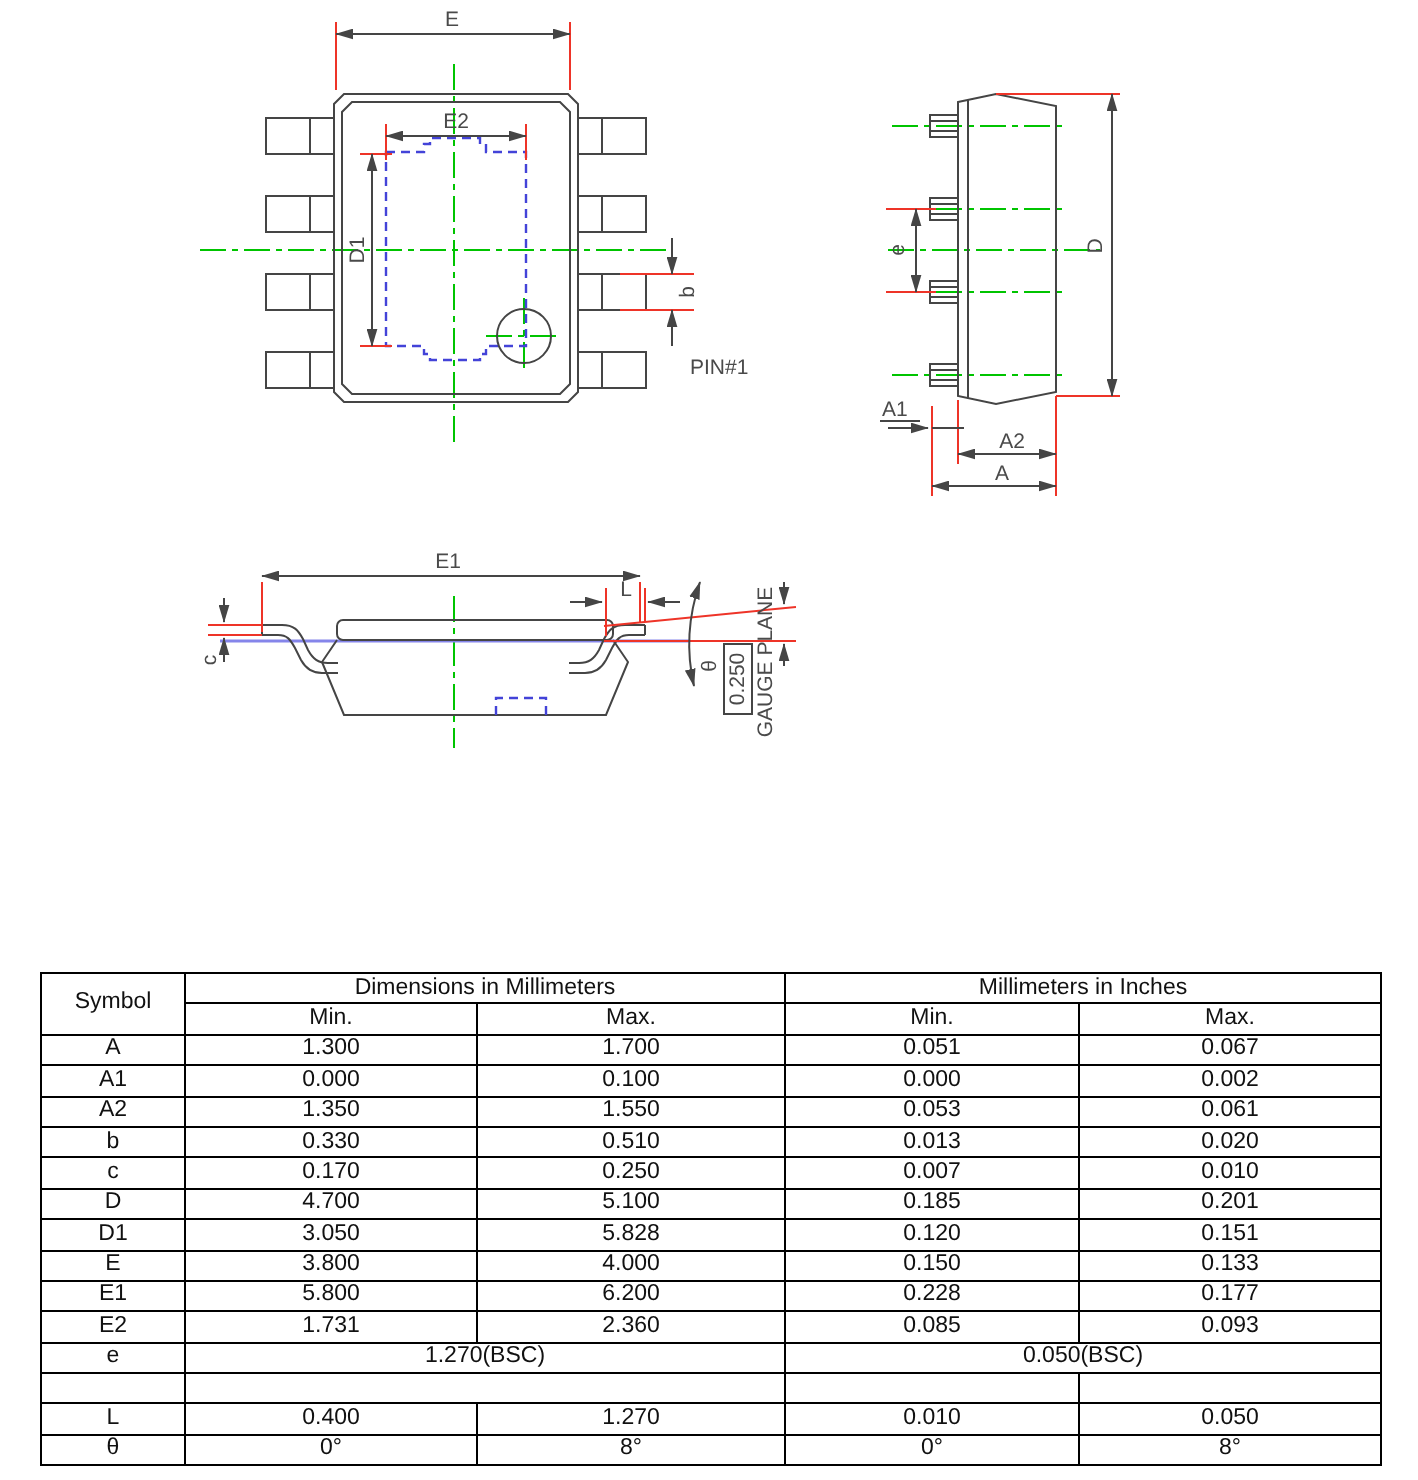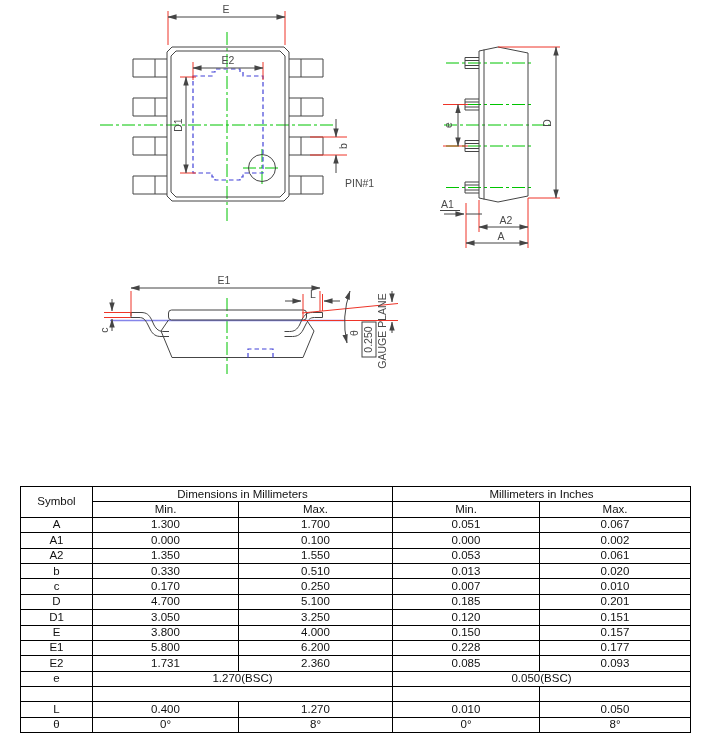--- a/index.html
+++ b/index.html
@@ -214,30 +214,30 @@
         <tr>
           <td>D</td>
           <td>4.700</td>
           <td>5.100</td>
           <td>0.185</td>
           <td>0.201</td>
         </tr>
         <tr>
           <td>D1</td>
           <td>3.050</td>
-          <td>3.250</td>
+          <td>5.828</td>
           <td>0.120</td>
           <td>0.151</td>
         </tr>
         <tr>
           <td>E</td>
           <td>3.800</td>
           <td>4.000</td>
           <td>0.150</td>
-          <td>0.157</td>
+          <td>0.133</td>
         </tr>
         <tr>
           <td>E1</td>
           <td>5.800</td>
           <td>6.200</td>
           <td>0.228</td>
           <td>0.177</td>
         </tr>
         <tr>
           <td>E2</td>

